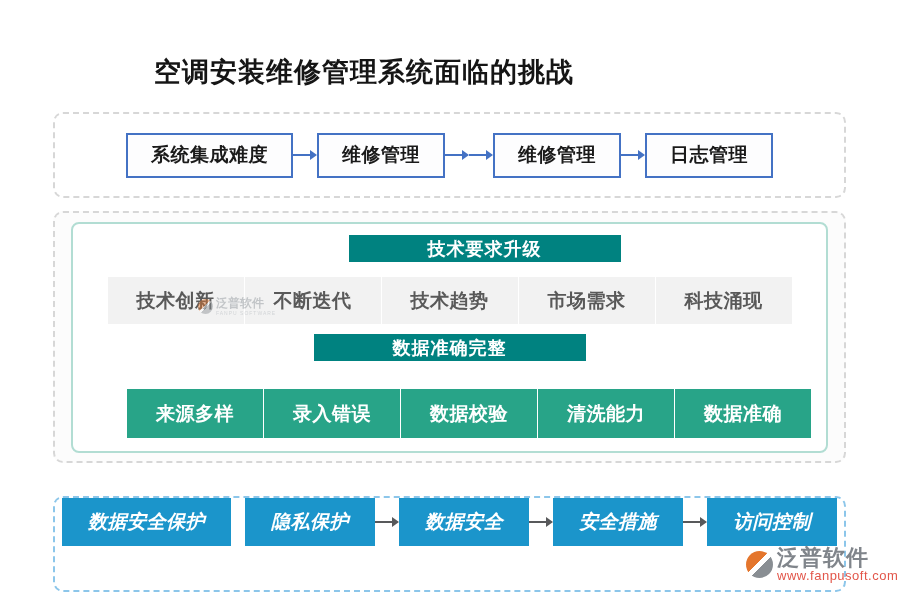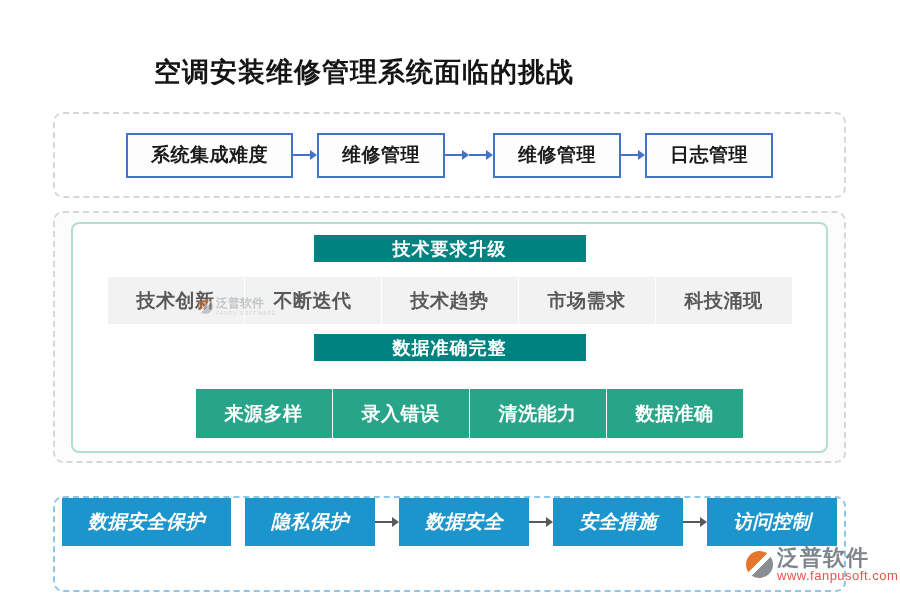--- a/index.html
+++ b/index.html
@@ -39,21 +39,21 @@
   .sec2-inner{
     position:absolute;left:16px;top:9px;right:16px;bottom:8px;
     border:2px solid #b2ddd3;border-radius:8px;background:#ffffff;
   }
   .header-bar{
     position:absolute;left:50%;transform:translateX(-50%);
     width:272px;height:27px;background:#008280;color:#ffffff;
     font-size:18px;font-weight:bold;letter-spacing:1px;
     display:flex;align-items:center;justify-content:center;
   }
-  .hdr1{top:11px;}
+  .hdr1{top:11px;margin-left:35px;}
   .hdr2{top:110px;}
   .chip-row{position:absolute;left:0;right:0;display:flex;justify-content:center;gap:1px;}
   .row-gray{top:53px;}
   .row-teal{top:165px;margin-left:39px;}
   .chip{
     width:136px;display:flex;align-items:center;justify-content:center;
     font-size:19px;font-weight:bold;letter-spacing:0.5px;white-space:nowrap;
   }
   .chip.gray{background:#F2F2F2;color:#595959;height:47px;}
   .chip.teal{background:#28A488;color:#ffffff;height:49px;}
@@ -130,20 +130,21 @@
       <div class="chip gray">技术趋势</div>
       <div class="chip gray">市场需求</div>
       <div class="chip gray">科技涌现</div>
     </div>
 
     <div class="header-bar hdr2">数据准确完整</div>
 
     <div class="chip-row row-teal">
       <div class="chip teal">来源多样</div>
       <div class="chip teal">录入错误</div>
+      <div class="chip teal">数据校验</div>
       <div class="chip teal">清洗能力</div>
       <div class="chip teal">数据准确</div>
     </div>
 
   </div>
 </div>
 
 <div class="sec3">
   <div class="flow-row">
     <div class="bluebox">数据安全保护</div>

